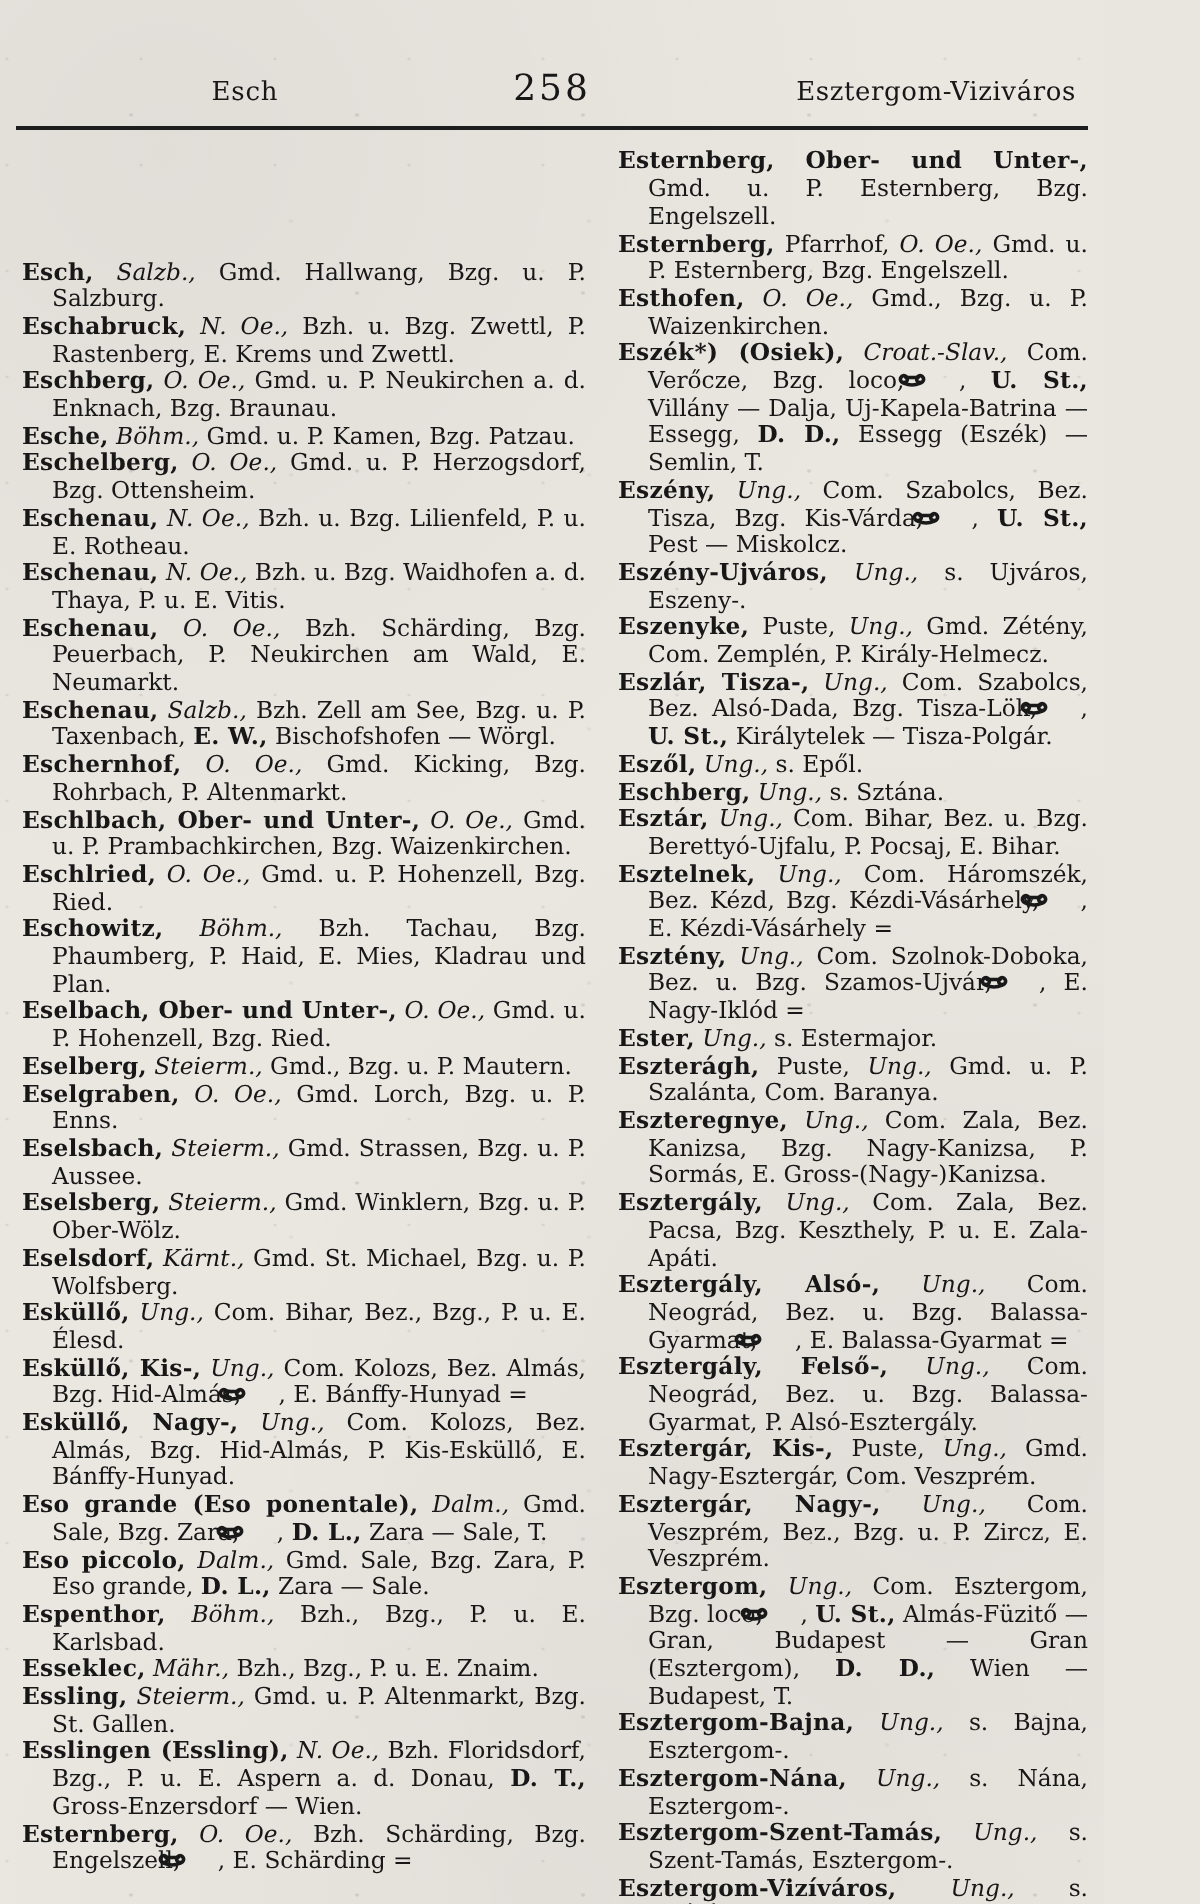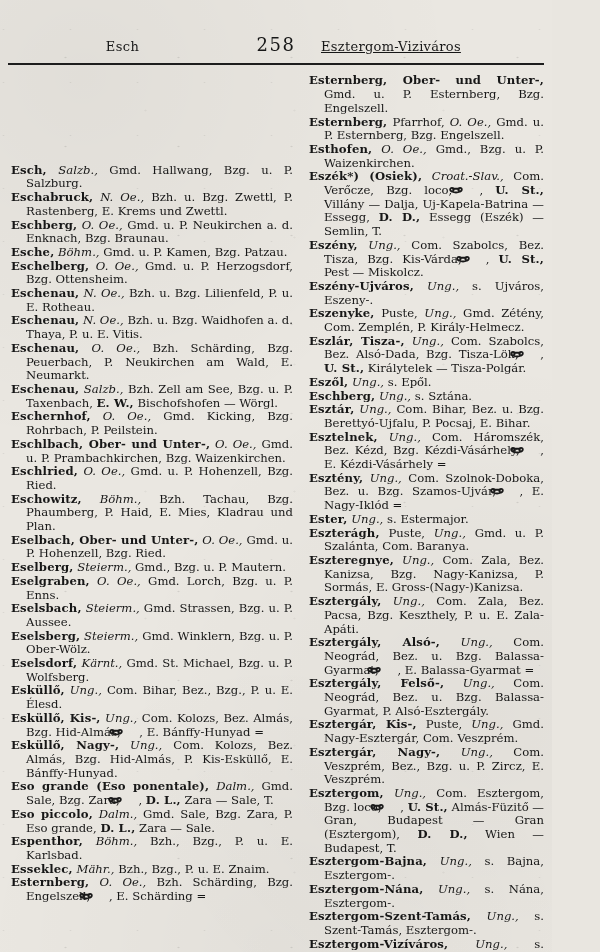--- a/index.html
+++ b/index.html
@@ -25,21 +25,21 @@
       radial-gradient(rgba(0,0,0,0.18) 0.6px, transparent 1.4px),
       radial-gradient(rgba(0,0,0,0.12) 0.5px, transparent 1.2px),
       radial-gradient(rgba(0,0,0,0.08) 0.7px, transparent 1.5px);
     background-size: 113px 89px, 67px 53px, 149px 127px;
     background-position: 9px 13px, 37px 3px, 71px 47px;
   }
 
   .header { display: flex; align-items: baseline; padding: 34px 14px 5px 14px; font-size: 13px; }
   .header .h-left  { flex: 1; text-align: center; letter-spacing: .4px; }
   .header .h-num   { width: 90px; text-align: center; font-size: 18px; letter-spacing: 1.5px; }
-  .header .h-right { flex: 1; text-align: left; letter-spacing: .3px; text-decoration: underline; }
+  .header .h-right { flex: 1; text-align: right; letter-spacing: .3px; }
 
   .header-rule { height: 2.4px; background: #1d1d1d; margin: 3px 8px 0 8px; }
 
   .columns { display: flex; align-items: center; padding: 9px 8px 0 11px; }
   .col { width: 282px; }
   .col-divider { width: 2px; background: #1b1b1b; margin: 0 6px 0 5px; }
   .col.right { flex: 1; padding-left: 3px; }
 
   .entry {
     margin: 0;
@@ -77,21 +77,21 @@
       <div>
           <p class="entry"><span class="hw">Esch,</span><span class="it"> Salzb.,</span><span class=""> Gmd. Hallwang, Bzg. u. P. Salzburg.</span></p>
           <p class="entry"><span class="hw">Eschabruck,</span><span class="it"> N. Oe.,</span><span class=""> Bzh. u. Bzg. Zwettl, P. Rastenberg, E. Krems und Zwettl.</span></p>
           <p class="entry"><span class="hw">Eschberg,</span><span class="it"> O. Oe.,</span><span class=""> Gmd. u. P. Neukirchen a. d. Enknach, Bzg. Braunau.</span></p>
           <p class="entry"><span class="hw">Esche,</span><span class="it"> Böhm.,</span><span class=""> Gmd. u. P. Kamen, Bzg. Patzau.</span></p>
           <p class="entry"><span class="hw">Eschelberg,</span><span class="it"> O. Oe.,</span><span class=""> Gmd. u. P. Herzogsdorf, Bzg. Ottensheim.</span></p>
           <p class="entry"><span class="hw">Eschenau,</span><span class="it"> N. Oe.,</span><span class=""> Bzh. u. Bzg. Lilienfeld, P. u. E. Rotheau.</span></p>
           <p class="entry"><span class="hw">Eschenau,</span><span class="it"> N. Oe.,</span><span class=""> Bzh. u. Bzg. Waidhofen a. d. Thaya, P. u. E. Vitis.</span></p>
           <p class="entry"><span class="hw">Eschenau,</span><span class="it"> O. Oe.,</span><span class=""> Bzh. Schärding, Bzg. Peuerbach, P. Neukirchen am Wald, E. Neumarkt.</span></p>
           <p class="entry"><span class="hw">Eschenau,</span><span class="it"> Salzb.,</span><span class=""> Bzh. Zell am See, Bzg. u. P. Taxenbach, </span><span class="hw">E. W.,</span><span class=""> Bischofshofen — Wörgl.</span></p>
-          <p class="entry"><span class="hw">Eschernhof,</span><span class="it"> O. Oe.,</span><span class=""> Gmd. Kicking, Bzg. Rohrbach, P. Peilstein.</span></p>
+          <p class="entry"><span class="hw">Eschernhof,</span><span class="it"> O. Oe.,</span><span class=""> Gmd. Kicking, Bzg. Rohrbach, P. Altenmarkt.</span></p>
           <p class="entry"><span class="hw">Eschlbach, Ober- und Unter-,</span><span class="it"> O. Oe.,</span><span class=""> Gmd. u. P. Prambachkirchen, Bzg. Waizenkirchen.</span></p>
           <p class="entry"><span class="hw">Eschlried,</span><span class="it"> O. Oe.,</span><span class=""> Gmd. u. P. Hohenzell, Bzg. Ried.</span></p>
           <p class="entry"><span class="hw">Eschowitz,</span><span class="it"> Böhm.,</span><span class=""> Bzh. Tachau, Bzg. Phaumberg, P. Haid, E. Mies, Kladrau und Plan.</span></p>
           <p class="entry"><span class="hw">Eselbach, Ober- und Unter-,</span><span class="it"> O. Oe.,</span><span class=""> Gmd. u. P. Hohenzell, Bzg. Ried.</span></p>
           <p class="entry"><span class="hw">Eselberg,</span><span class="it"> Steierm.,</span><span class=""> Gmd., Bzg. u. P. Mautern.</span></p>
           <p class="entry"><span class="hw">Eselgraben,</span><span class="it"> O. Oe.,</span><span class=""> Gmd. Lorch, Bzg. u. P. Enns.</span></p>
           <p class="entry"><span class="hw">Eselsbach,</span><span class="it"> Steierm.,</span><span class=""> Gmd. Strassen, Bzg. u. P. Aussee.</span></p>
           <p class="entry"><span class="hw">Eselsberg,</span><span class="it"> Steierm.,</span><span class=""> Gmd. Winklern, Bzg. u. P. Ober-Wölz.</span></p>
           <p class="entry"><span class="hw">Eselsdorf,</span><span class="it"> Kärnt.,</span><span class=""> Gmd. St. Michael, Bzg. u. P. Wolfsberg.</span></p>
           <p class="entry"><span class="hw">Esküllő,</span><span class="it"> Ung.,</span><span class=""> Com. Bihar, Bez., Bzg., P. u. E. Élesd.</span></p>
@@ -108,20 +108,22 @@
                 <g fill="none" stroke="#191919" stroke-width="2.6" stroke-linecap="round">
                   <circle cx="4.2" cy="4.4" r="2.5"></circle>
                   <circle cx="15.8" cy="4.4" r="2.5"></circle>
                   <path d="M4.2 7.2 Q10 10 15.8 7.2"></path>
                   <path d="M5.6 3.2 L14.4 3.2"></path>
                 </g>
               </svg></span><span class="">, </span><span class="hw">D. L.,</span><span class=""> Zara — Sale, T.</span></p>
           <p class="entry"><span class="hw">Eso piccolo,</span><span class="it"> Dalm.,</span><span class=""> Gmd. Sale, Bzg. Zara, P. Eso grande, </span><span class="hw">D. L.,</span><span class=""> Zara — Sale.</span></p>
           <p class="entry"><span class="hw">Espenthor,</span><span class="it"> Böhm.,</span><span class=""> Bzh., Bzg., P. u. E. Karlsbad.</span></p>
           <p class="entry"><span class="hw">Esseklec,</span><span class="it"> Mähr.,</span><span class=""> Bzh., Bzg., P. u. E. Znaim.</span></p>
+          <p class="entry"><span class="hw">Essling,</span><span class="it"> Steierm.,</span><span class=""> Gmd. u. P. Altenmarkt, Bzg. St. Gallen.</span></p>
+          <p class="entry"><span class="hw">Esslingen (Essling),</span><span class="it"> N. Oe.,</span><span class=""> Bzh. Floridsdorf, Bzg., P. u. E. Aspern a. d. Donau, </span><span class="hw">D. T.,</span><span class=""> Gross-Enzersdorf — Wien.</span></p>
           <p class="entry"><span class="hw">Esternberg,</span><span class="it"> O. Oe.,</span><span class=""> Bzh. Schärding, Bzg. Engelszell, </span><span class="posthorn"><svg viewBox="0 0 20 10" width="14" height="8" aria-hidden="true">
                 <g fill="none" stroke="#191919" stroke-width="2.6" stroke-linecap="round">
                   <circle cx="4.2" cy="4.4" r="2.5"></circle>
                   <circle cx="15.8" cy="4.4" r="2.5"></circle>
                   <path d="M4.2 7.2 Q10 10 15.8 7.2"></path>
                   <path d="M5.6 3.2 L14.4 3.2"></path>
                 </g>
               </svg></span><span class="">, E. Schärding =</span></p>
         </div>
     </section>

